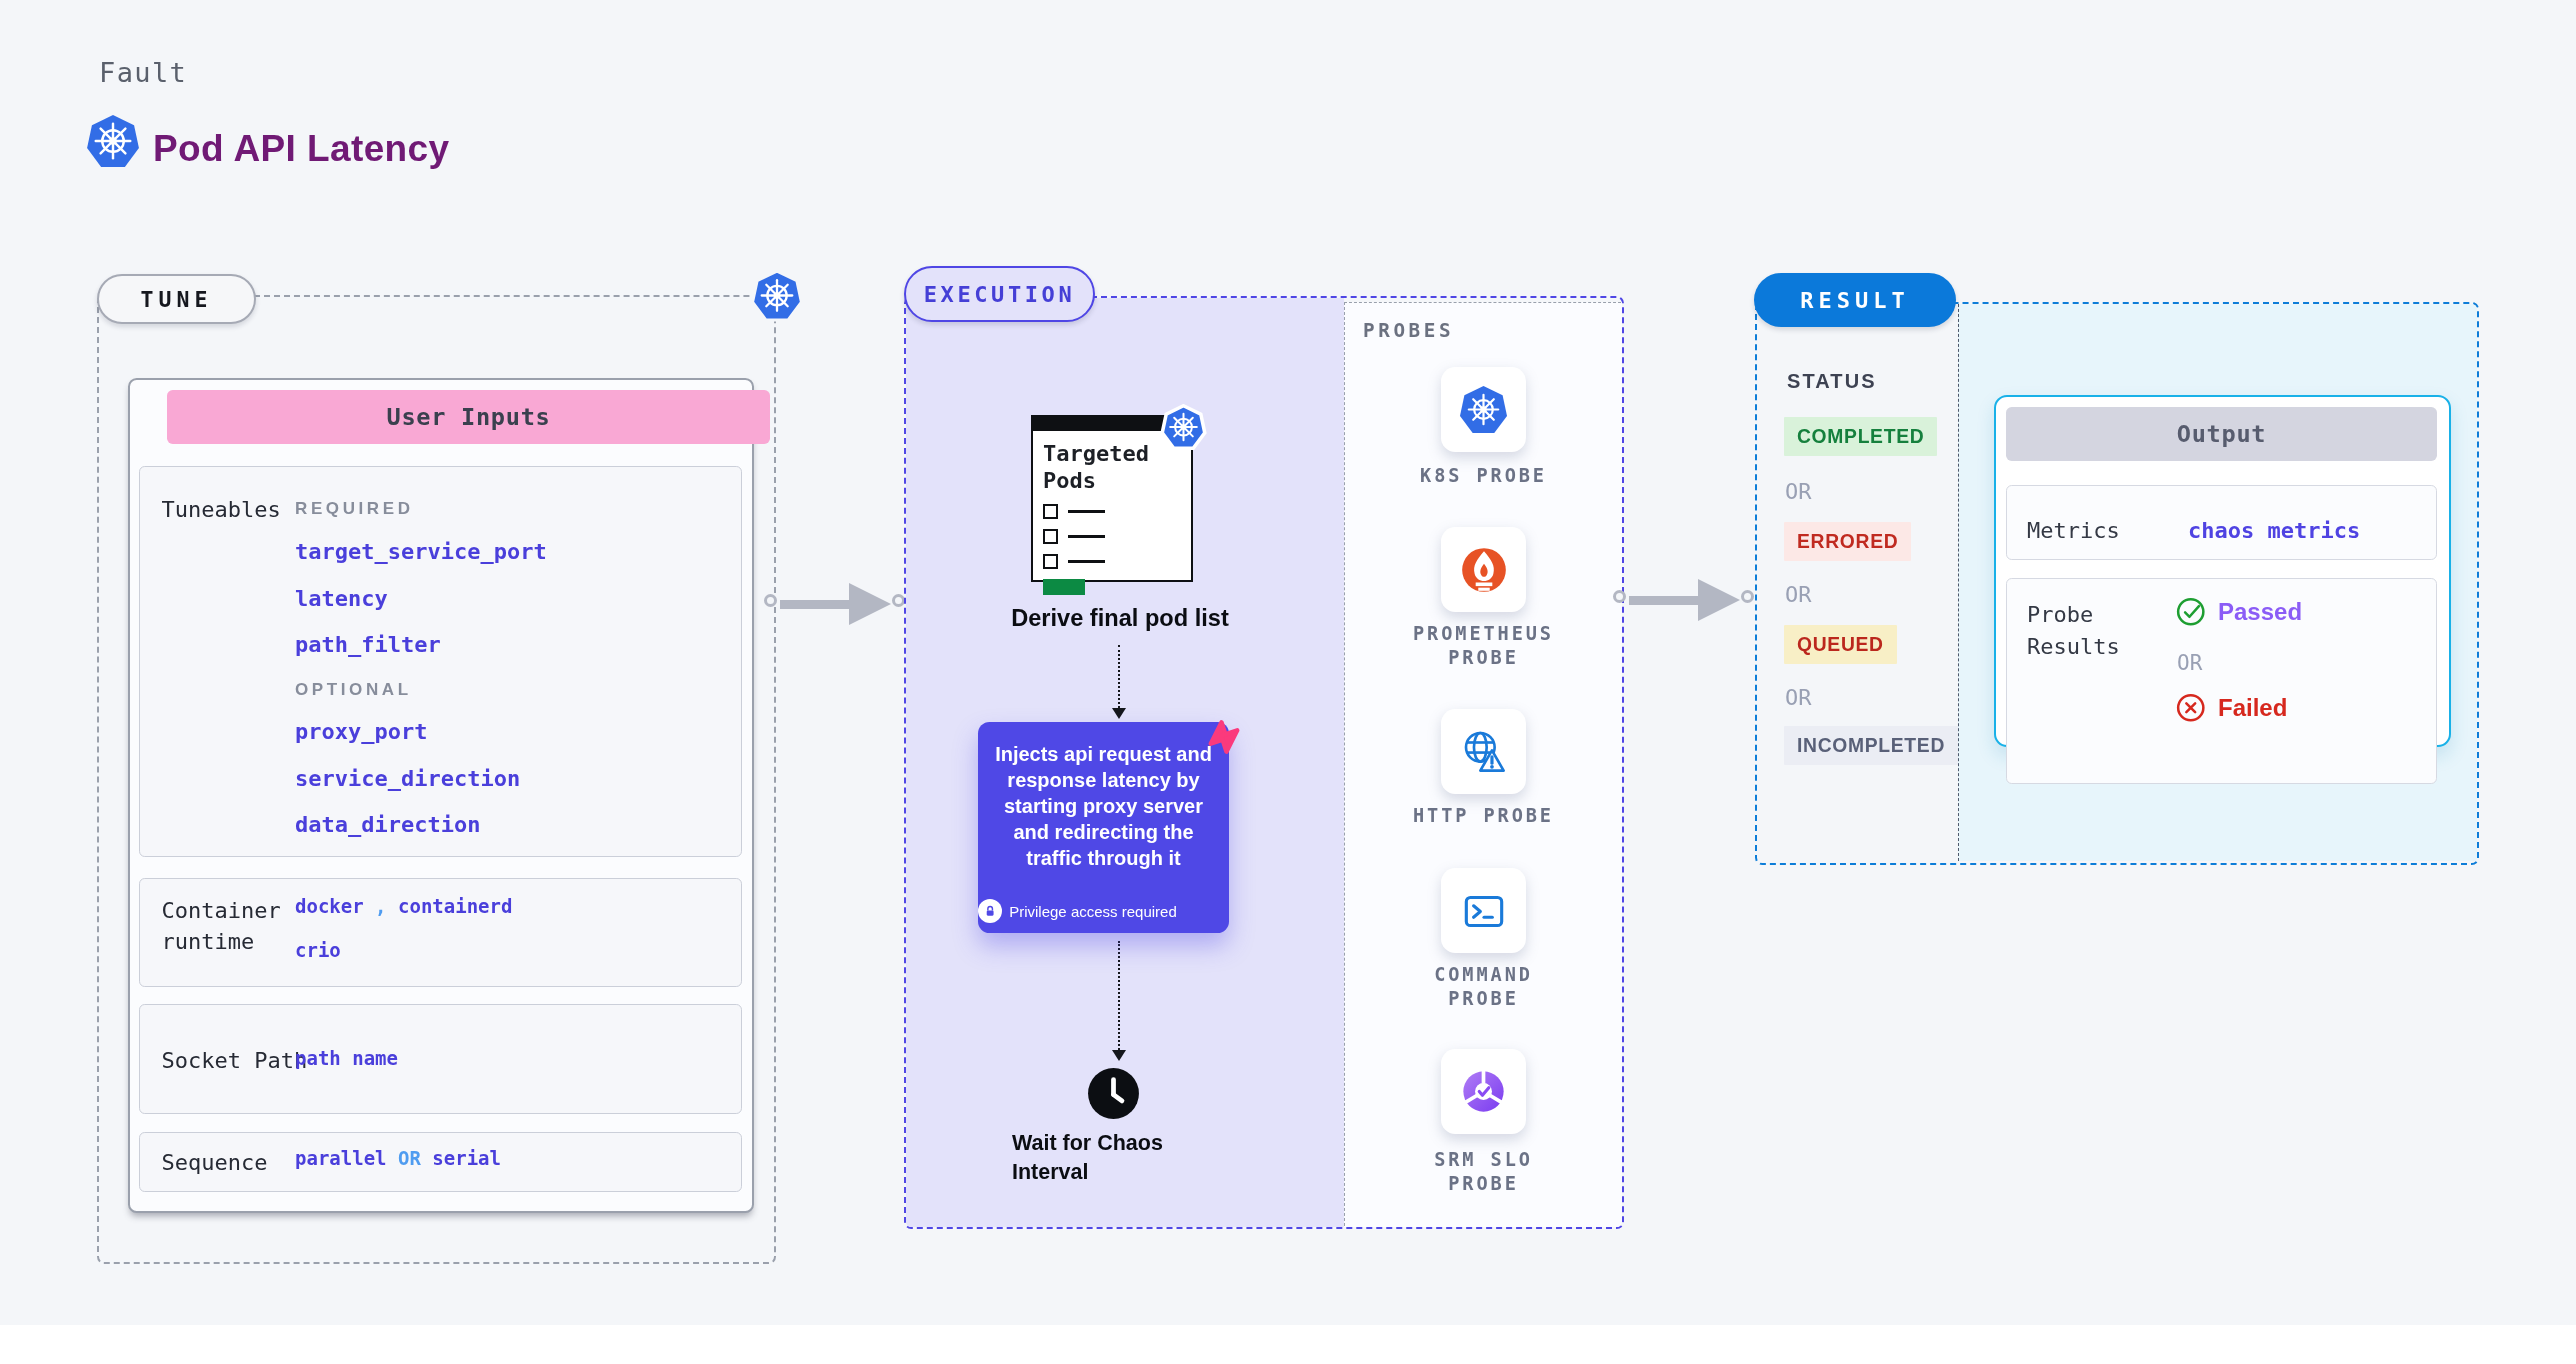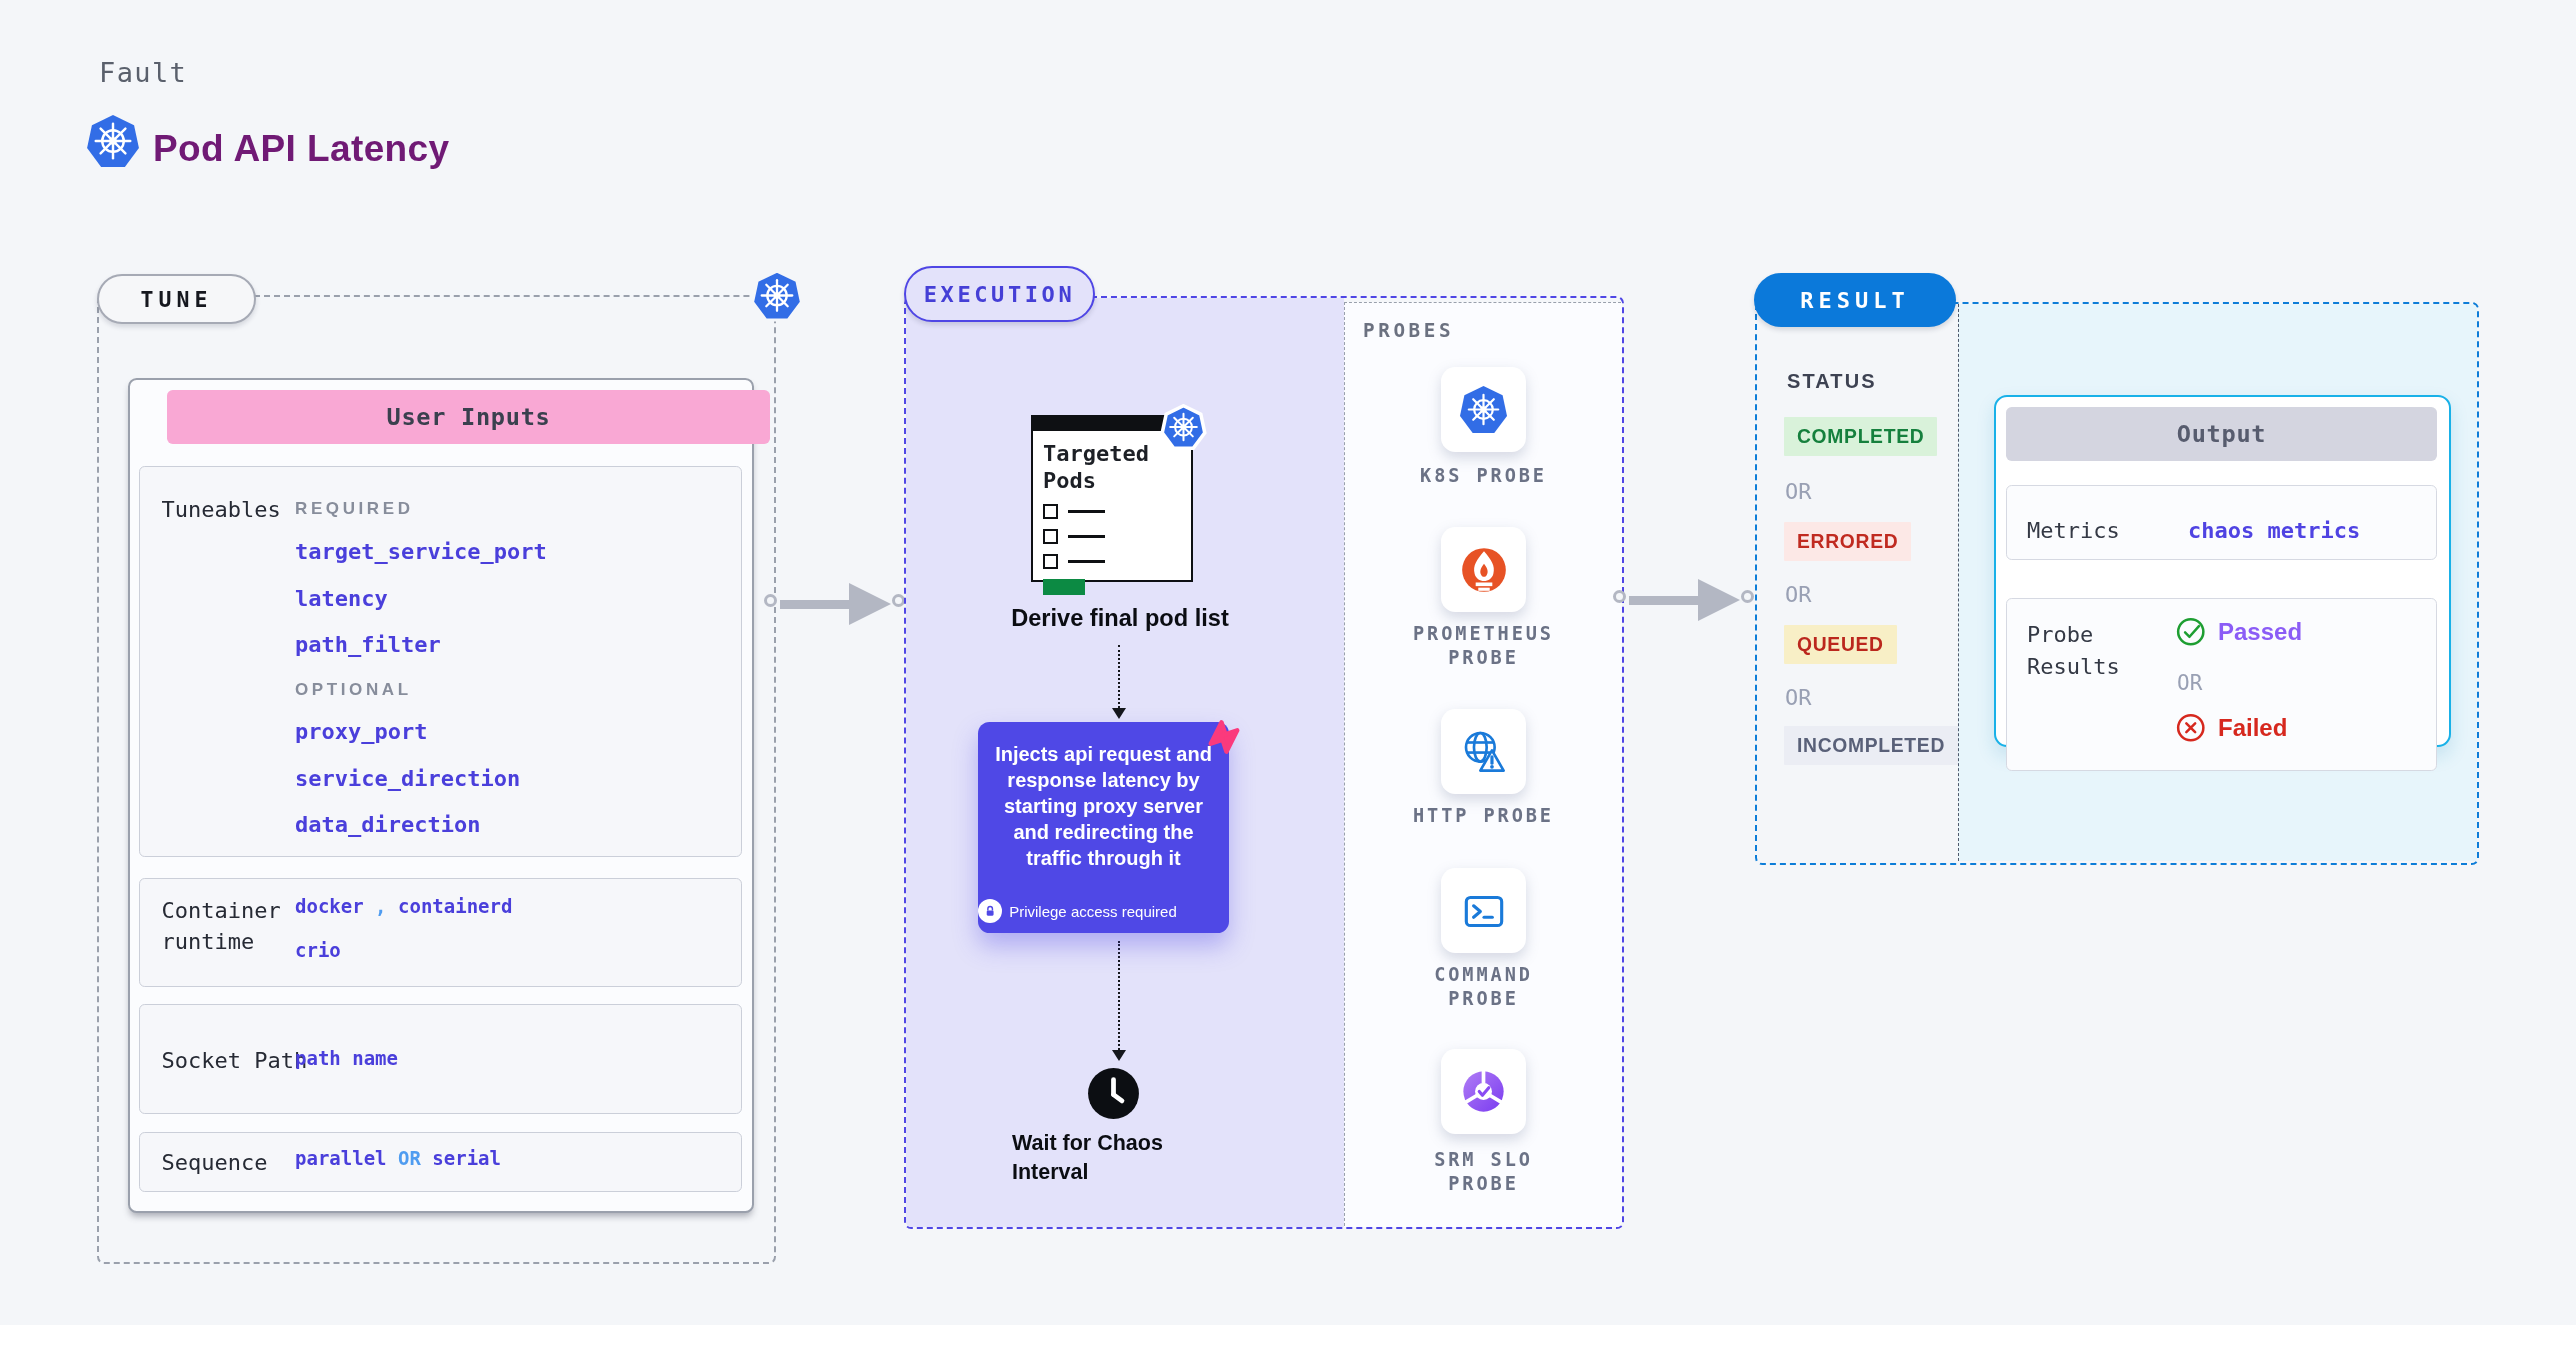--- a/index.html
+++ b/index.html
@@ -110,21 +110,21 @@
   .or-text { position:absolute; left:1785px; font-size:22px; color:#99a0b4; }
   .or-1 { top:479px; } .or-2 { top:582px; } .or-3 { top:685px; }
 
   .output-card { left:1994px; top:395px; width:457px; height:352px; background:#ffffff; border:2.9px solid #19b1e8;
                  border-radius:13px; box-shadow:0 8.6px 18.6px rgba(16,130,180,0.16); z-index:5; }
   .output-header { position:absolute; left:10px; top:10px; width:431px; height:54px; background:#d4d5e0;
                    border-radius:5.7px; display:flex; align-items:center; justify-content:center;
                    font-size:23.6px; font-weight:bold; color:#575c6e; letter-spacing:0.7px; }
   .output-row { position:absolute; left:10px; width:431px; background:#fbfcfe; border:1.4px solid #d6d9e2; border-radius:5.7px; }
   .o-metrics { top:88px; height:75px; }
-  .o-probe   { top:181px; height:173px;margin-top:20px; }
+  .o-probe   { top:181px; height:206px; }
   .metrics-label { position:absolute; left:20px; top:31.5px; font-size:22px; color:#343945; }
   .metrics-value { position:absolute; left:181px; top:31.5px; font-size:22px; font-weight:bold; color:#4f43e2; }
   .probe-res-label { position:absolute; left:20px; top:20px; font-size:22px; color:#343945; line-height:31.5px; }
   .res-line { position:absolute; left:168px; display:flex; align-items:center; }
   .res-passed { top:17px; } .res-failed { top:113px; }
   .res-icon { width:31.5px; height:31.5px; margin-right:11.5px; }
   .passed-text { font-size:24px; font-weight:bold; color:#8b5cf6; }
   .failed-text { font-size:24px; font-weight:bold; color:#d6281e; }
   .res-or { position:absolute; left:170px; top:72px; font-size:21px; color:#99a0b4; }
 

